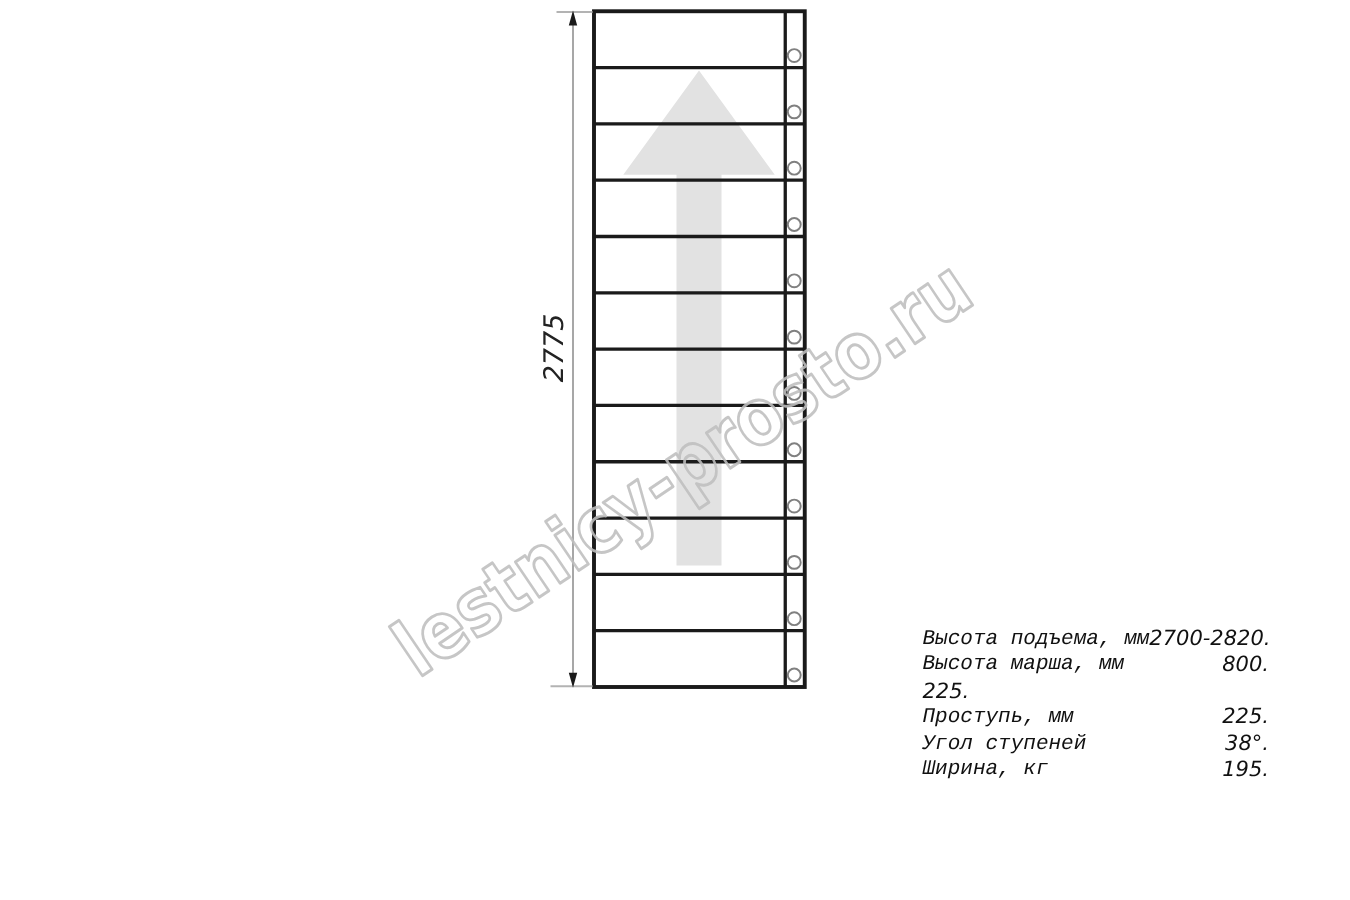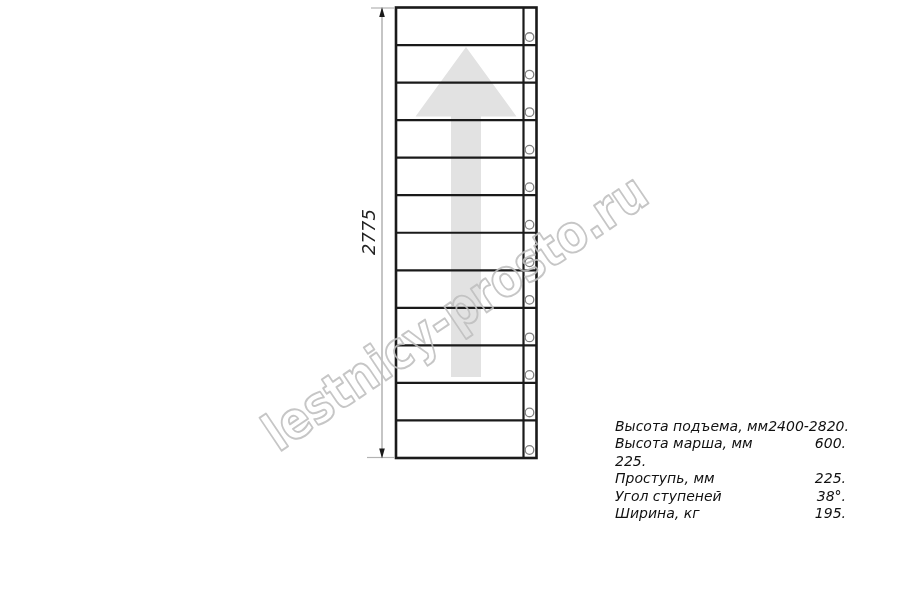--- a/index.html
+++ b/index.html
@@ -31,21 +31,21 @@
     font-style: italic;
     font-size: 14px;
     line-height: 17.4px;
     color: #111111;
   }
   .spec-row {
     display: flex;
     justify-content: space-between;
     white-space: nowrap;
   }
-  .spec-label { text-align: left; }
+  .spec-label { text-align: left; font-family: Liberation Mono, monospace; }
   .spec-value { text-align: right; }
 </style>
 </head>
 <body>
 
 <div class="page">
 
   <svg class="drawing-svg" viewBox="0 0 900 600" xmlns="http://www.w3.org/2000/svg">
 
     <rect x="396" y="7.5" width="140.5" height="450.5" fill="#ffffff" stroke="none"></rect>
@@ -93,25 +93,25 @@
       <polygon points="382,458.5 379.2,448.5 384.8,448.5" fill="#1a1a1a"></polygon>
       <text transform="translate(375 232) rotate(-90)" x="0" y="0" text-anchor="middle" font-size="18" font-style="italic" fill="#222222">2775</text>
     </g>
 
     <text transform="translate(455 312) rotate(-34)" x="0" y="18" text-anchor="middle" font-size="52" font-weight="bold" fill="none" stroke="#bfbfbf" stroke-width="2" stroke-linejoin="round" opacity="0.88" textLength="450" lengthAdjust="spacingAndGlyphs">lestnicy-prosto.ru</text>
   </svg>
 
   <div class="specs-table">
     <div class="spec-row">
       <span class="spec-label">Высота подъема, мм</span>
-      <span class="spec-value">2400-2820.</span>
+      <span class="spec-value">2700-2820.</span>
     </div>
     <div class="spec-row">
       <span class="spec-label">Высота марша, мм</span>
-      <span class="spec-value">600.</span>
+      <span class="spec-value">800.</span>
     </div>
     <div class="spec-row">
       <span class="spec-value">225.</span>
     </div>
     <div class="spec-row">
       <span class="spec-label">Проступь, мм</span>
       <span class="spec-value">225.</span>
     </div>
     <div class="spec-row">
       <span class="spec-label">Угол ступеней</span>

